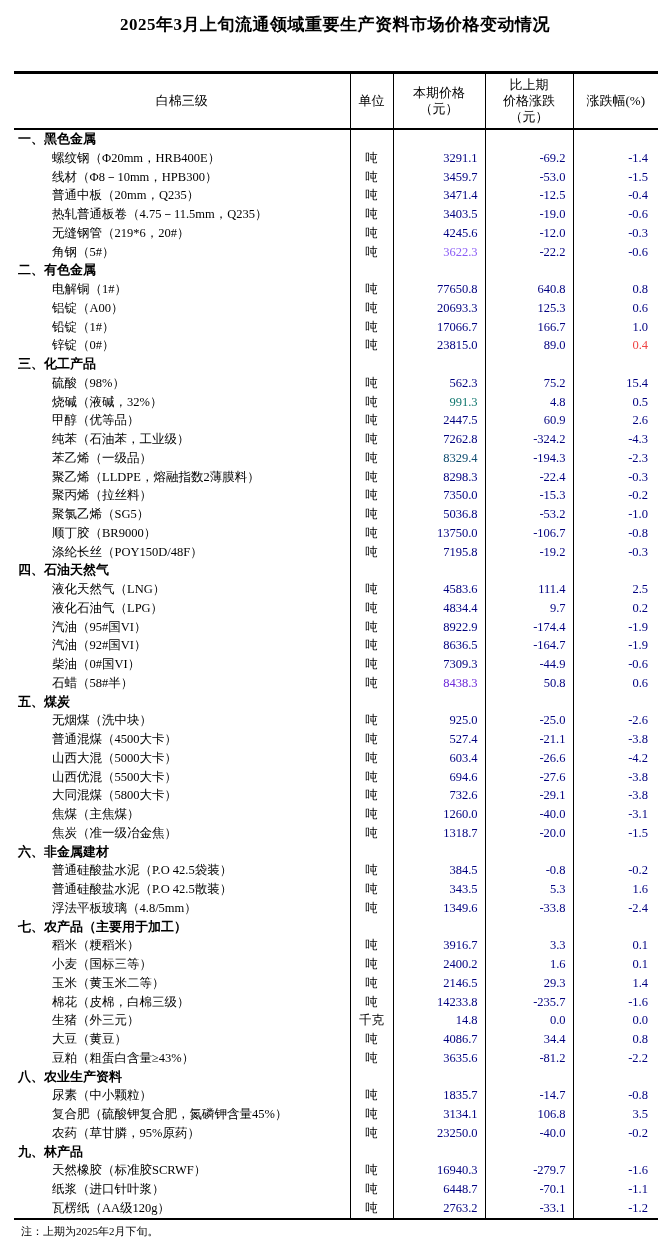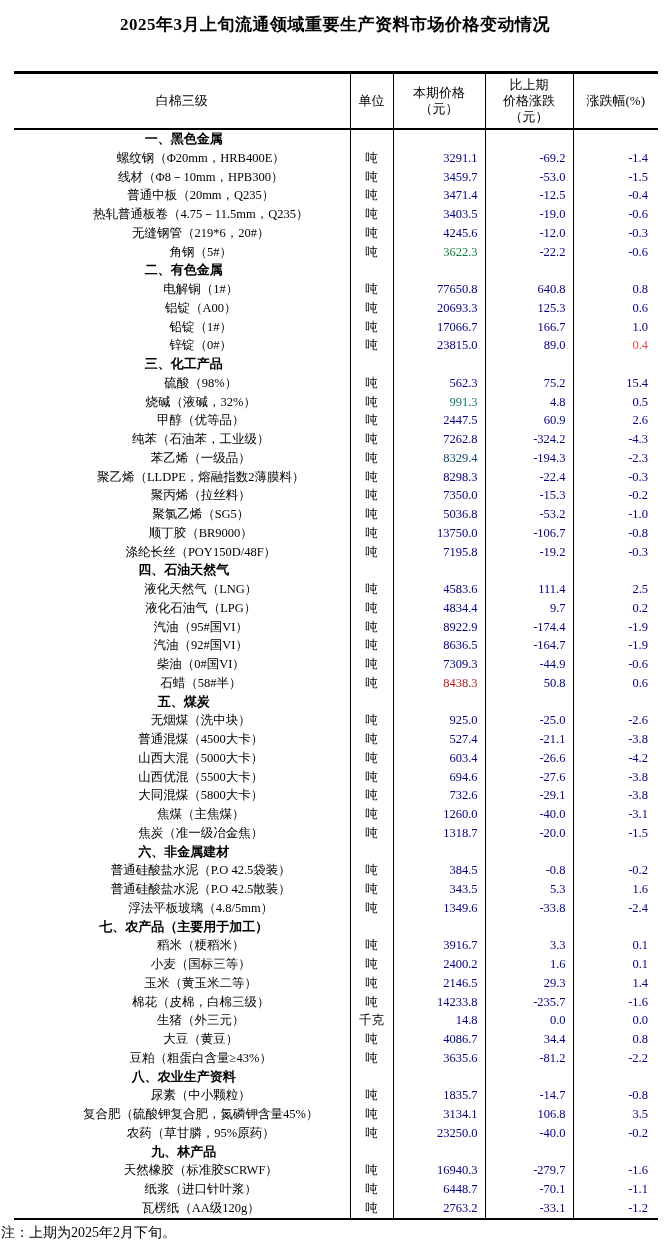--- a/index.html
+++ b/index.html
@@ -51,34 +51,34 @@
     height: 18.75px;
     padding: 0;
     font-size: 12.5px;
     line-height: 18.75px;
     border-left: 1px solid #000;
     white-space: nowrap;
     overflow: hidden;
     vertical-align: middle;
   }
   td.cell:first-child { border-left: none; }
-  td.name { text-align: center; padding-left: 38px; }
+  td.name { text-align: left; padding-left: 38px; }
   td.section {
     font-weight: bold;
     padding-left: 4px;
     font-size: 13px;
     font-family: "Liberation Sans", "DejaVu Sans", sans-serif;
   }
   td.unit { text-align: center; }
   td.num  { text-align: right; padding-right: 7px; }
   td.pct  { text-align: right; padding-right: 10px; }
   td.num, td.pct { font-family: "Liberation Serif", "DejaVu Serif", serif; }
   .note {
-    margin: 4px 0 0 1px;
-    font-size: 14px;
+    margin: 4px 0 0 21px;
+    font-size: 11px;
   }
 </style>
 </head>
 <body>
 
 <div class="page">
   <div class="title">2025年3月上旬流通领域重要生产资料市场价格变动情况</div>
 
   <table class="price-table">
     <colgroup>
@@ -139,21 +139,21 @@
         <tr>
           <td class="cell name">无缝钢管（219*6，20#）</td>
           <td class="cell unit">吨</td>
           <td class="cell num" style="color: rgb(0, 0, 128);">4245.6</td>
           <td class="cell num" style="color: rgb(0, 0, 128);">-12.0</td>
           <td class="cell pct" style="color: rgb(0, 0, 128);">-0.3</td>
         </tr>
         <tr>
           <td class="cell name">角钢（5#）</td>
           <td class="cell unit">吨</td>
-          <td class="cell num" style="color: #15803d;">3622.3</td>
+          <td class="cell num" style="color: #8b5cf6;">3622.3</td>
           <td class="cell num" style="color: rgb(0, 0, 128);">-22.2</td>
           <td class="cell pct" style="color: rgb(0, 0, 128);">-0.6</td>
         </tr>
         <tr>
           <td class="cell name section">二、有色金属</td>
           <td class="cell unit"></td>
           <td class="cell num"></td>
           <td class="cell num"></td>
           <td class="cell pct"></td>
         </tr>
@@ -300,21 +300,21 @@
         <tr>
           <td class="cell name">柴油（0#国VI）</td>
           <td class="cell unit">吨</td>
           <td class="cell num" style="color: rgb(0, 0, 128);">7309.3</td>
           <td class="cell num" style="color: rgb(0, 0, 128);">-44.9</td>
           <td class="cell pct" style="color: rgb(0, 0, 128);">-0.6</td>
         </tr>
         <tr>
           <td class="cell name">石蜡（58#半）</td>
           <td class="cell unit">吨</td>
-          <td class="cell num" style="color: #b91c1c;">8438.3</td>
+          <td class="cell num" style="color: #6d28d9;">8438.3</td>
           <td class="cell num" style="color: rgb(0, 0, 128);">50.8</td>
           <td class="cell pct" style="color: rgb(0, 0, 128);">0.6</td>
         </tr>
         <tr>
           <td class="cell name section">五、煤炭</td>
           <td class="cell unit"></td>
           <td class="cell num"></td>
           <td class="cell num"></td>
           <td class="cell pct"></td>
         </tr>

